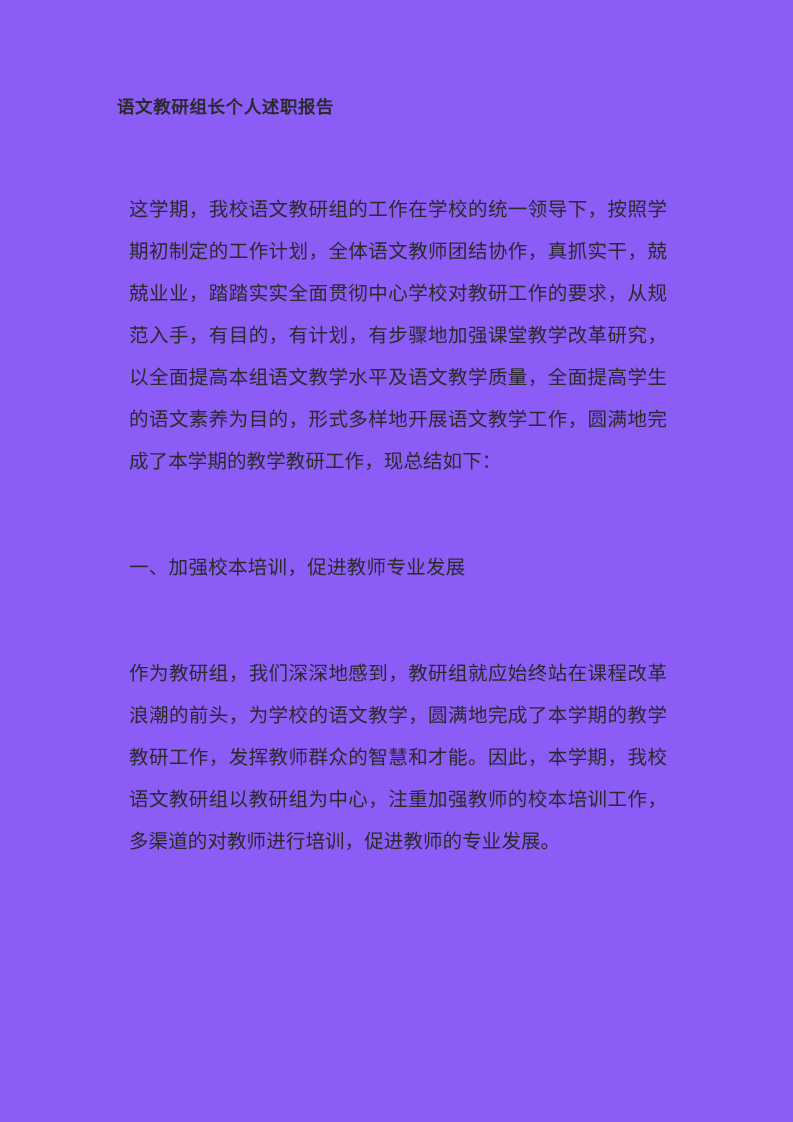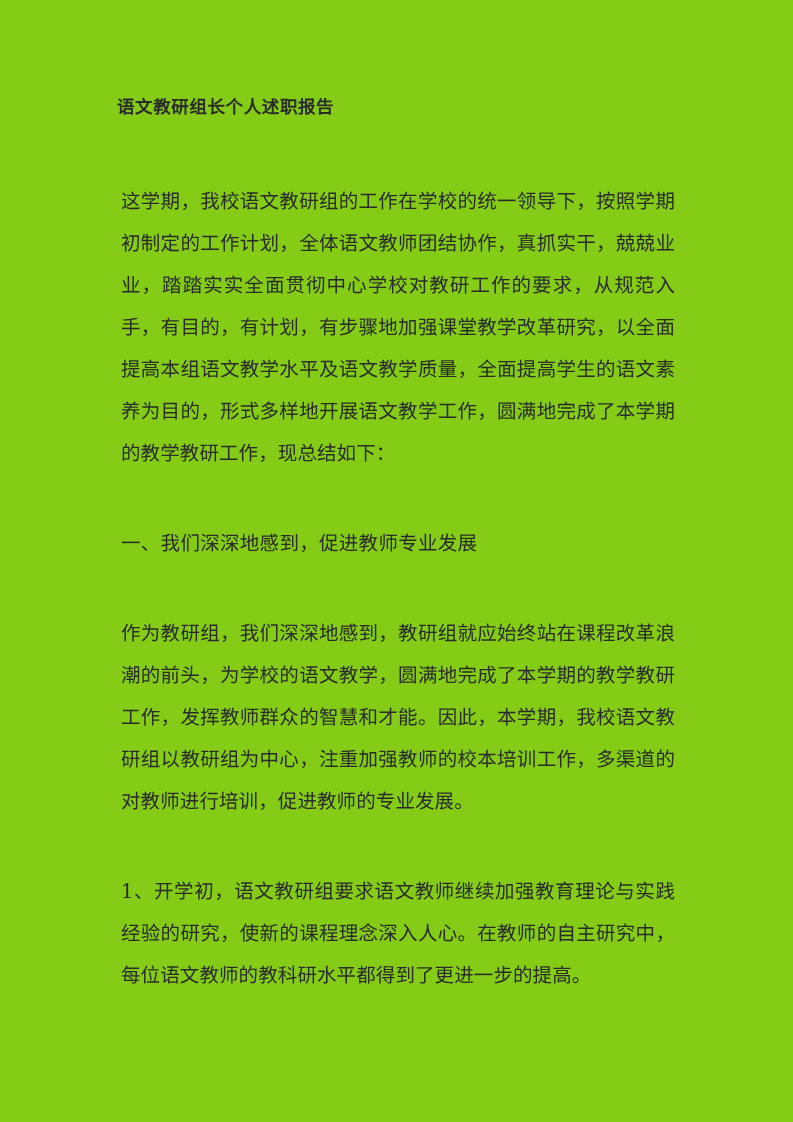--- a/index.html
+++ b/index.html
@@ -10,21 +10,21 @@
   }
 
   body {
     font-family: "DejaVu Sans", "Liberation Sans", sans-serif;
   }
 
   .page {
     position: relative;
     width: 793px;
     height: 1122px;
-    background: #84cc16;
+    background: #8b5cf6;
     overflow: hidden;
     box-sizing: border-box;
   }
 
   .content {
     position: absolute;
     left: 117px;
     top: 92px;
     width: 562px;
   }
@@ -38,21 +38,21 @@
     margin: 0;
     padding: 0;
     white-space: nowrap;
   }
 
   .para {
     font-family: "DejaVu Serif", "Liberation Serif", serif;
     font-size: 19.5px;
     line-height: 42px;
     color: #2b2b2b;
-    margin: 4px;
+    margin: 12px;
     padding: 0;
     text-align: justify;
     text-justify: inter-ideograph;
     letter-spacing: 0.1px;
     word-break: break-all;
   }
 
   .para.heading {
     letter-spacing: 0.3px;
   }
@@ -72,29 +72,28 @@
   <div class="content">
 
     <h1 class="doc-title">语文教研组长个人述职报告</h1>
 
     <div class="gap-title"></div>
 
     <p class="para">这学期，我校语文教研组的工作在学校的统一领导下，按照学期初制定的工作计划，全体语文教师团结协作，真抓实干，兢兢业业，踏踏实实全面贯彻中心学校对教研工作的要求，从规范入手，有目的，有计划，有步骤地加强课堂教学改革研究，以全面提高本组语文教学水平及语文教学质量，全面提高学生的语文素养为目的，形式多样地开展语文教学工作，圆满地完成了本学期的教学教研工作，现总结如下：</p>
 
     <div class="gap-para"></div>
 
-    <p class="para heading">一、我们深深地感到，促进教师专业发展</p>
+    <p class="para heading">一、加强校本培训，促进教师专业发展</p>
 
     <div class="gap-para"></div>
 
     <p class="para">作为教研组，我们深深地感到，教研组就应始终站在课程改革浪潮的前头，为学校的语文教学，圆满地完成了本学期的教学教研工作，发挥教师群众的智慧和才能。因此，本学期，我校语文教研组以教研组为中心，注重加强教师的校本培训工作，多渠道的对教师进行培训，促进教师的专业发展。</p>
 
     <div class="gap-para"></div>
 
-    <p class="para">1、开学初，语文教研组要求语文教师继续加强教育理论与实践经验的研究，使新的课程理念深入人心。在教师的自主研究中，每位语文教师的教科研水平都得到了更进一步的提高。</p>
 
     <div class="gap-para"></div>
 
 
     <div class="blank-tail"></div>
 
   </div>
 </div>
 
 </body></html>

